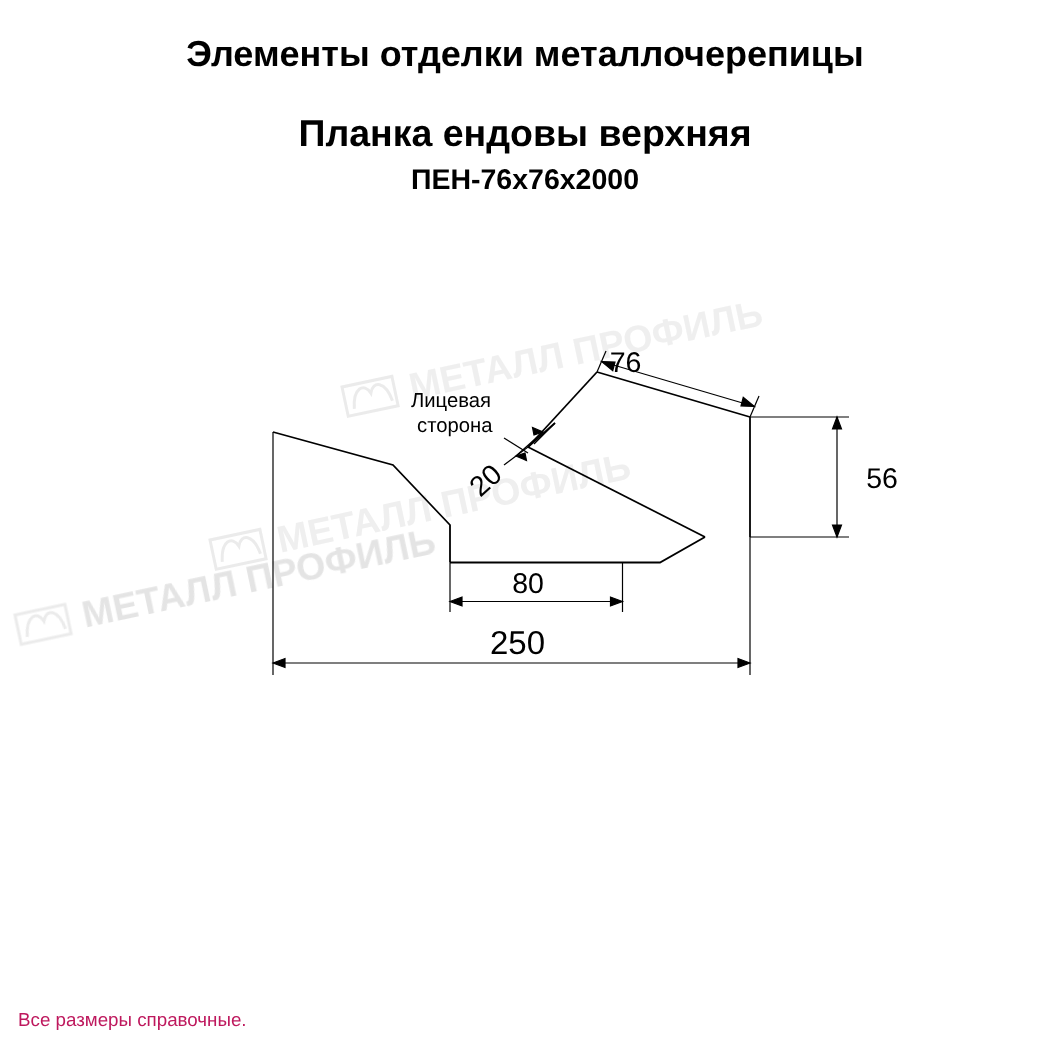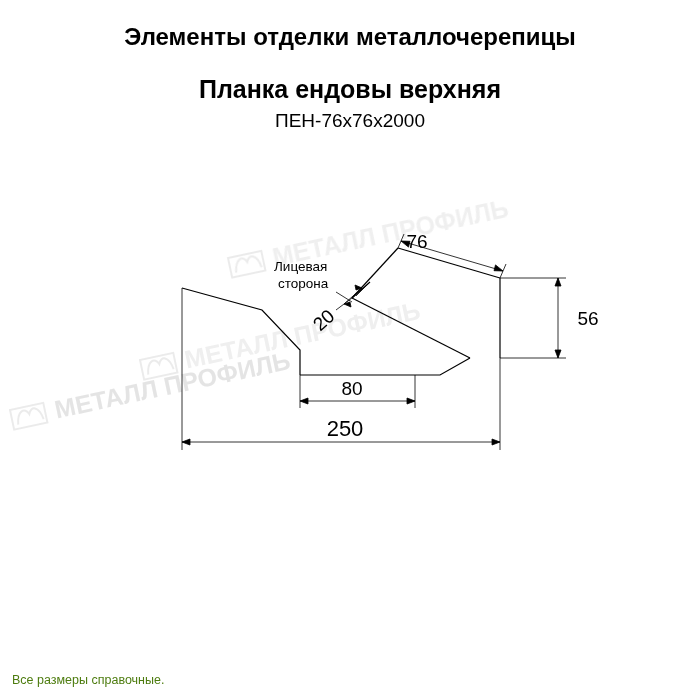--- a/index.html
+++ b/index.html
@@ -36,40 +36,40 @@
   }
   .sub-title {
     font-size: 25px;
     font-weight: bold;
     line-height: 26px;
     margin: 0;
     margin-top: 24px;
   }
   .sub-title2 {
     font-size: 19px;
-    font-weight: normal;
+    font-weight: bold;
     line-height: 26px;
     margin: 0;
     margin-top: 6px;
     text-align: center;
   }
   .drawing {
     position: absolute;
     top: 170px;
     left: 0;
     width: 700px;
     height: 330px;
   }
   .footer {
     position: absolute;
     left: 12px;
     bottom: 10px;
     font-size: 12.5px;
     line-height: 19px;
-    color: #4d7c0f;
+    color: #be185d;
   }
   .footer div {
     white-space: nowrap;
   }
   svg {
     display: block;
   }
   .dim-text {
     font-family: "Liberation Sans", sans-serif;
     font-size: 19px;

